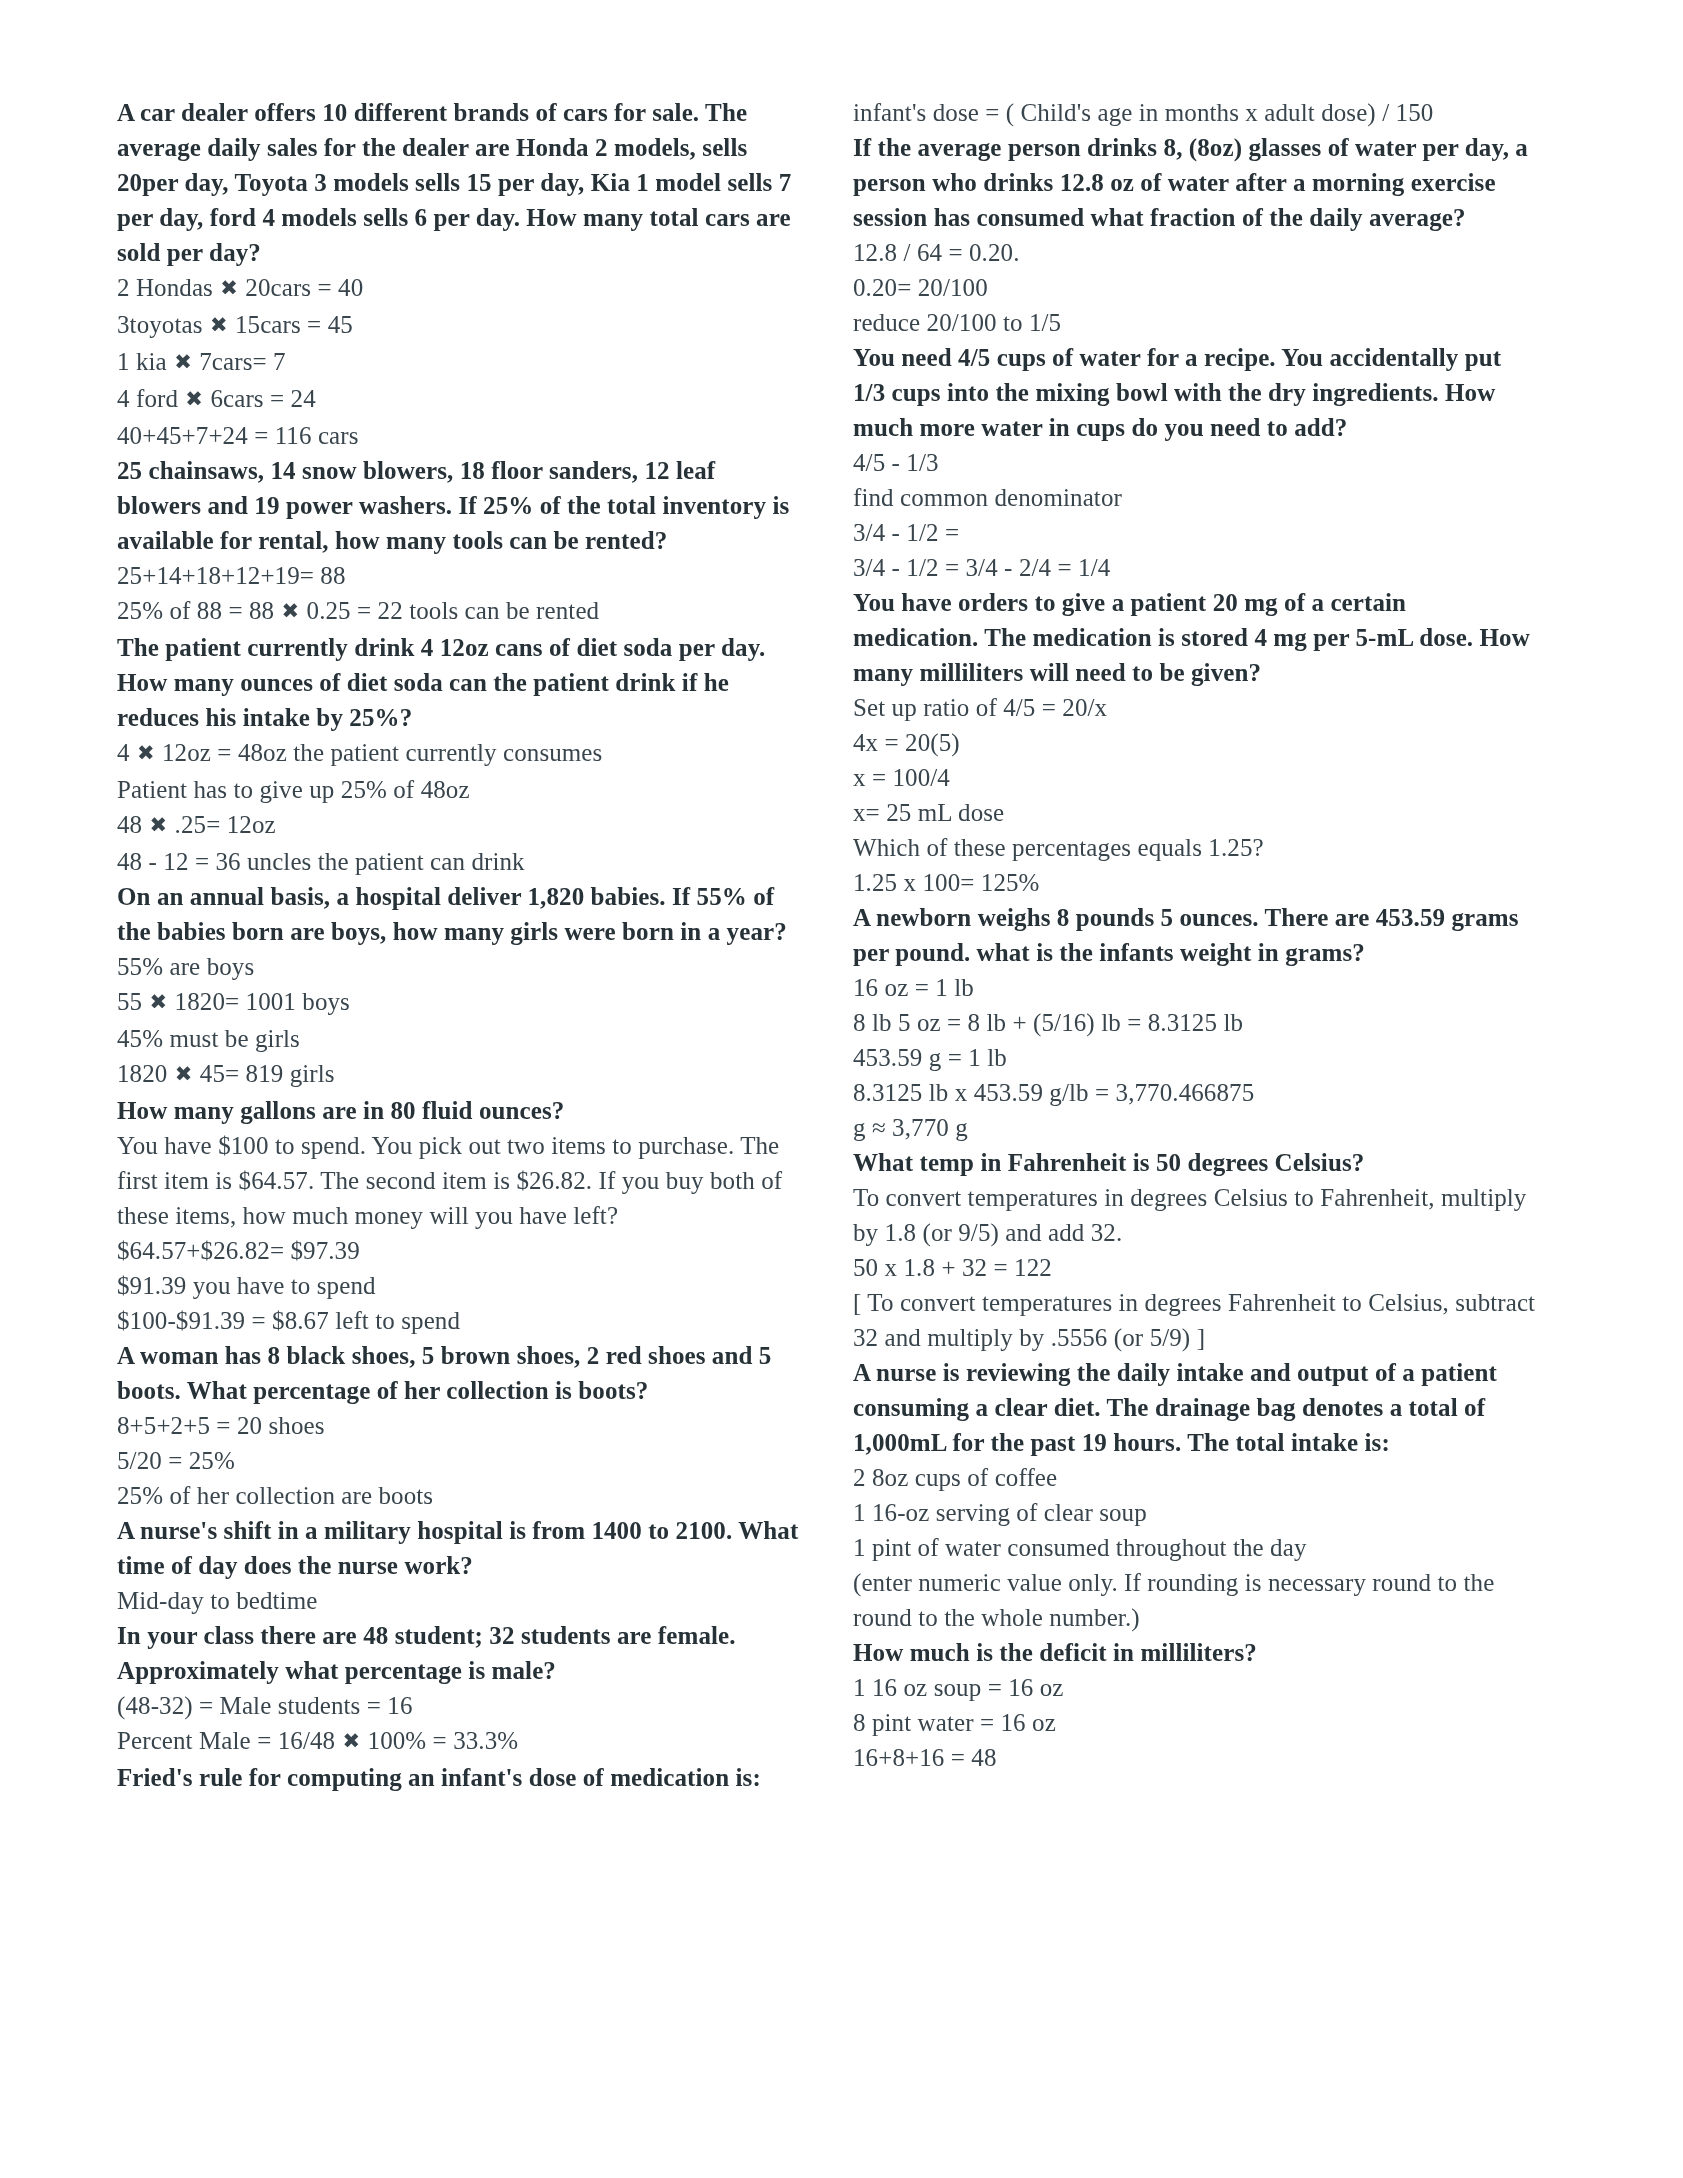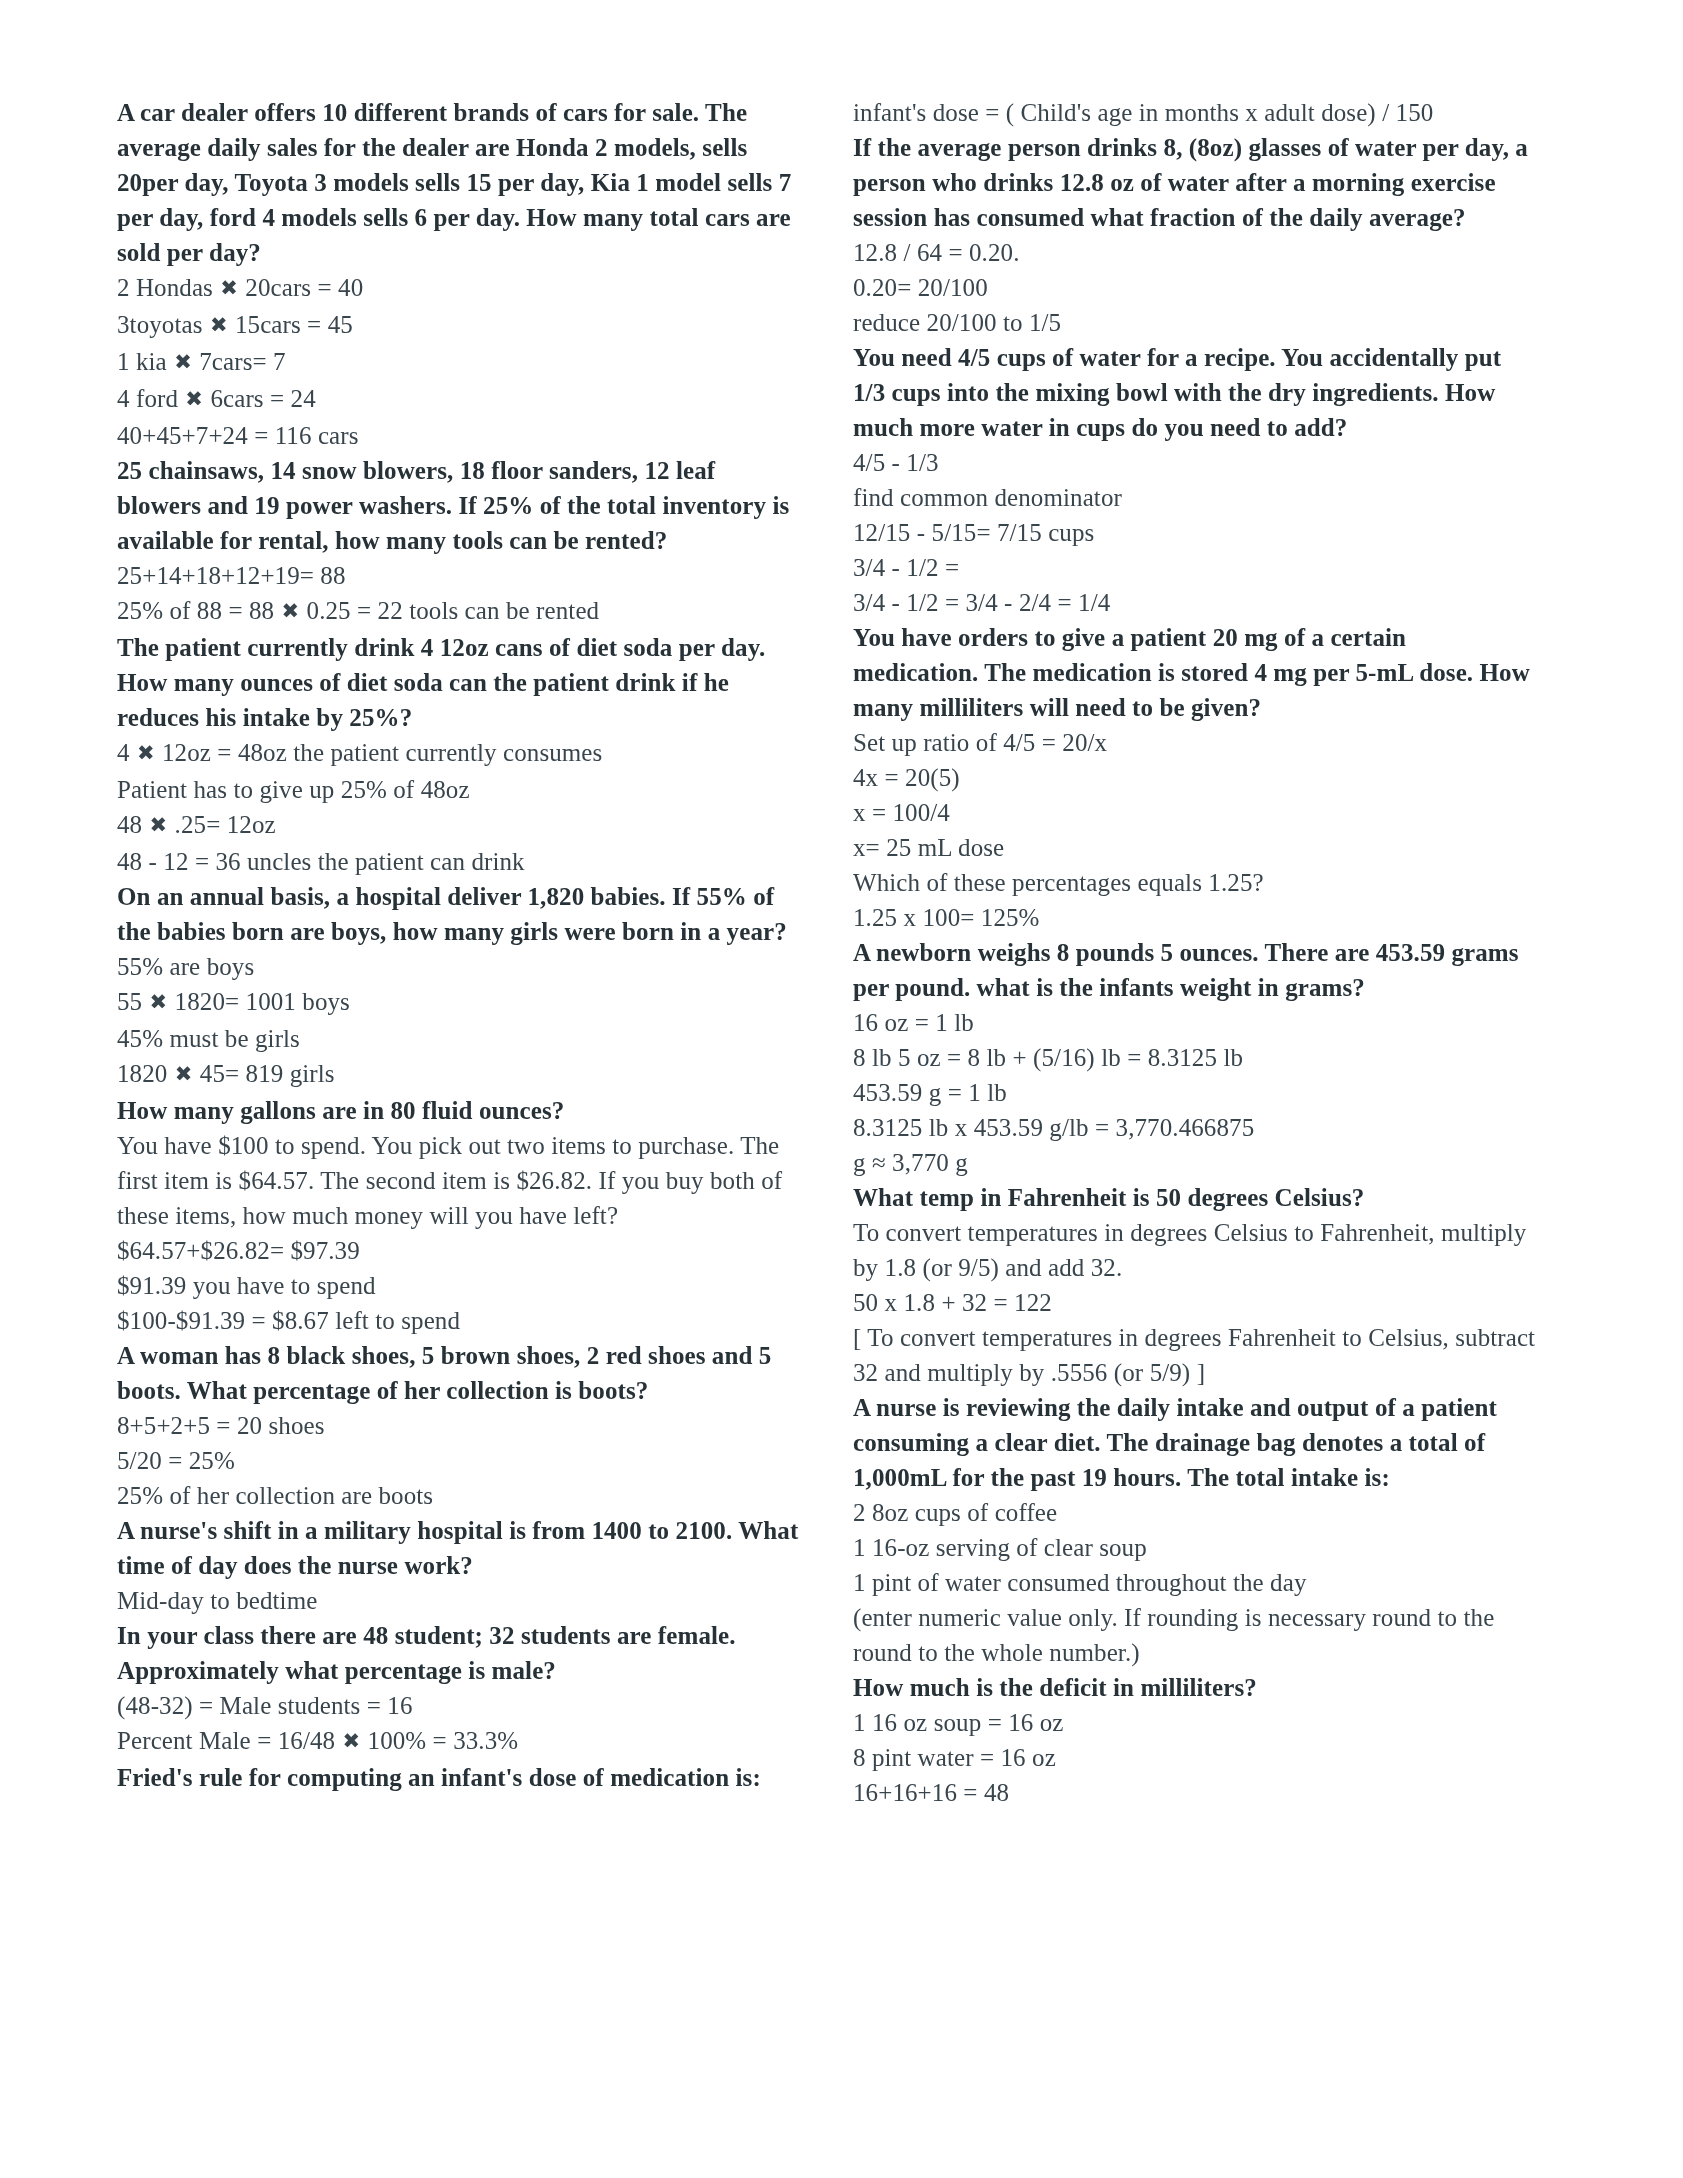--- a/index.html
+++ b/index.html
@@ -96,21 +96,20 @@
       </div>
     <div class="col" id="right-col">
         <div class="line a">infant's dose = ( Child's age in months x adult dose) / 150</div>
         <div class="line q">If the average person drinks 8, (8oz) glasses of water per day, a person who drinks 12.8 oz of water after a morning exercise session has consumed what fraction of the daily average?</div>
         <div class="line a">12.8 / 64 = 0.20.</div>
         <div class="line a">0.20= 20/100</div>
         <div class="line a">reduce 20/100 to 1/5</div>
         <div class="line q">You need 4/5 cups of water for a recipe. You accidentally put 1/3 cups into the mixing bowl with the dry ingredients. How much more water in cups do you need to add?</div>
         <div class="line a">4/5 - 1/3</div>
         <div class="line a">find common denominator</div>
-        <div class="line a">12/15 - 5/15= 7/15 cups</div>
         <div class="line a">3/4 - 1/2 =</div>
         <div class="line a">3/4 - 1/2 = 3/4 - 2/4 = 1/4</div>
         <div class="line q">You have orders to give a patient 20 mg of a certain medication. The medication is stored 4 mg per 5-mL dose. How many milliliters will need to be given?</div>
         <div class="line a">Set up ratio of 4/5 = 20/x</div>
         <div class="line a">4x = 20(5)</div>
         <div class="line a">x = 100/4</div>
         <div class="line a">x= 25 mL dose</div>
         <div class="line a">Which of these percentages equals 1.25?</div>
         <div class="line a">1.25 x 100= 125%</div>
         <div class="line q">A newborn weighs 8 pounds 5 ounces. There are 453.59 grams per pound. what is the infants weight in grams?</div>
@@ -124,17 +123,17 @@
         <div class="line a">50 x 1.8 + 32 = 122</div>
         <div class="line a">[ To convert temperatures in degrees Fahrenheit to Celsius, subtract 32 and multiply by .5556 (or 5/9) ]</div>
         <div class="line q">A nurse is reviewing the daily intake and output of a patient consuming a clear diet. The drainage bag denotes a total of 1,000mL for the past 19 hours. The total intake is:</div>
         <div class="line a">2 8oz cups of coffee</div>
         <div class="line a">1 16-oz serving of clear soup</div>
         <div class="line a">1 pint of water consumed throughout the day</div>
         <div class="line a">(enter numeric value only. If rounding is necessary round to the round to the whole number.)</div>
         <div class="line q">How much is the deficit in milliliters?</div>
         <div class="line a">1 16 oz soup = 16 oz</div>
         <div class="line a">8 pint water = 16 oz</div>
-        <div class="line a">16+16+16 = 48</div>
+        <div class="line a">16+8+16 = 48</div>
       </div>
   </div>
 </div>
 
 
 </body></html>

